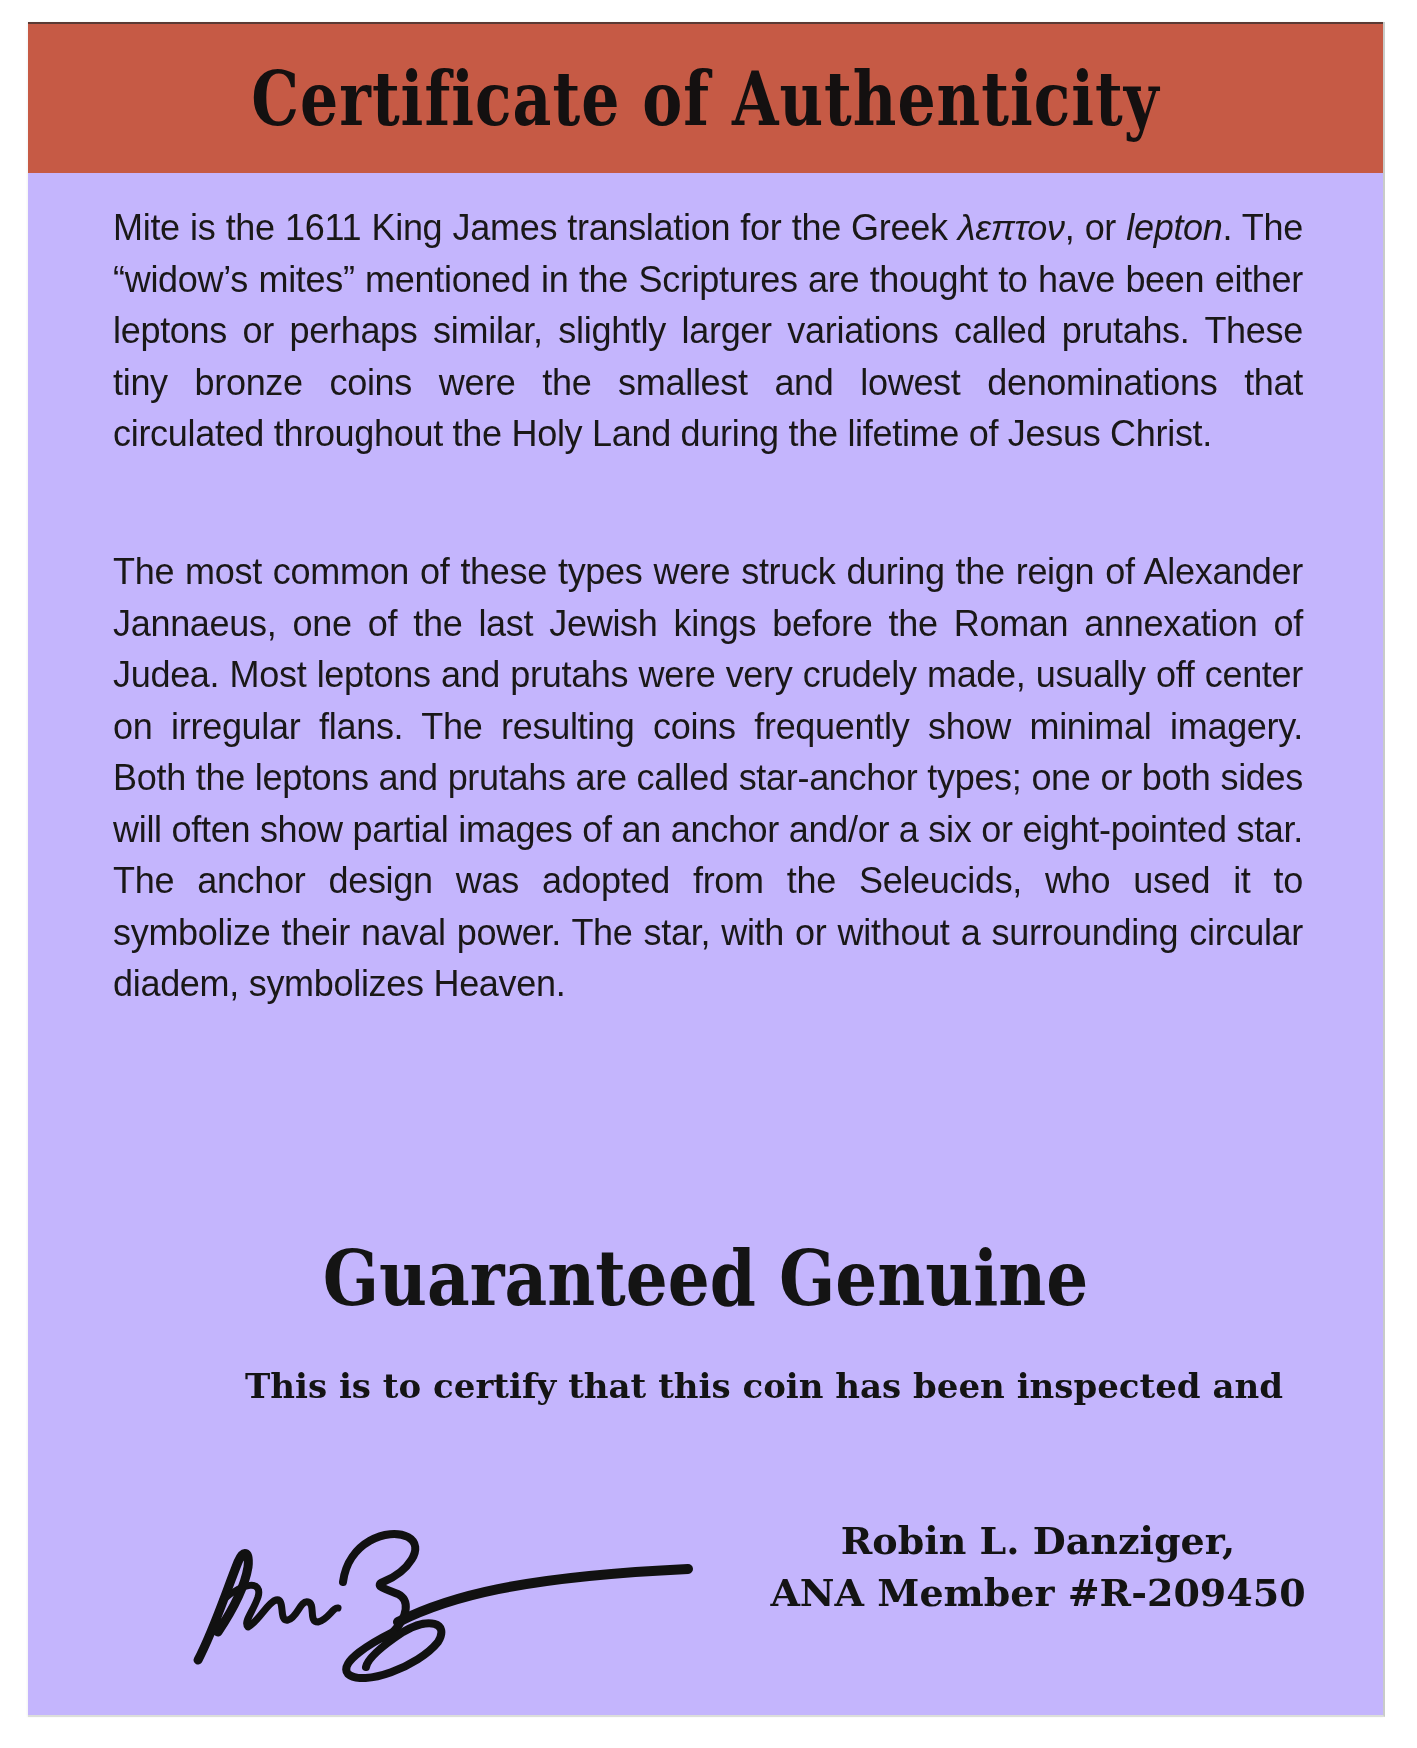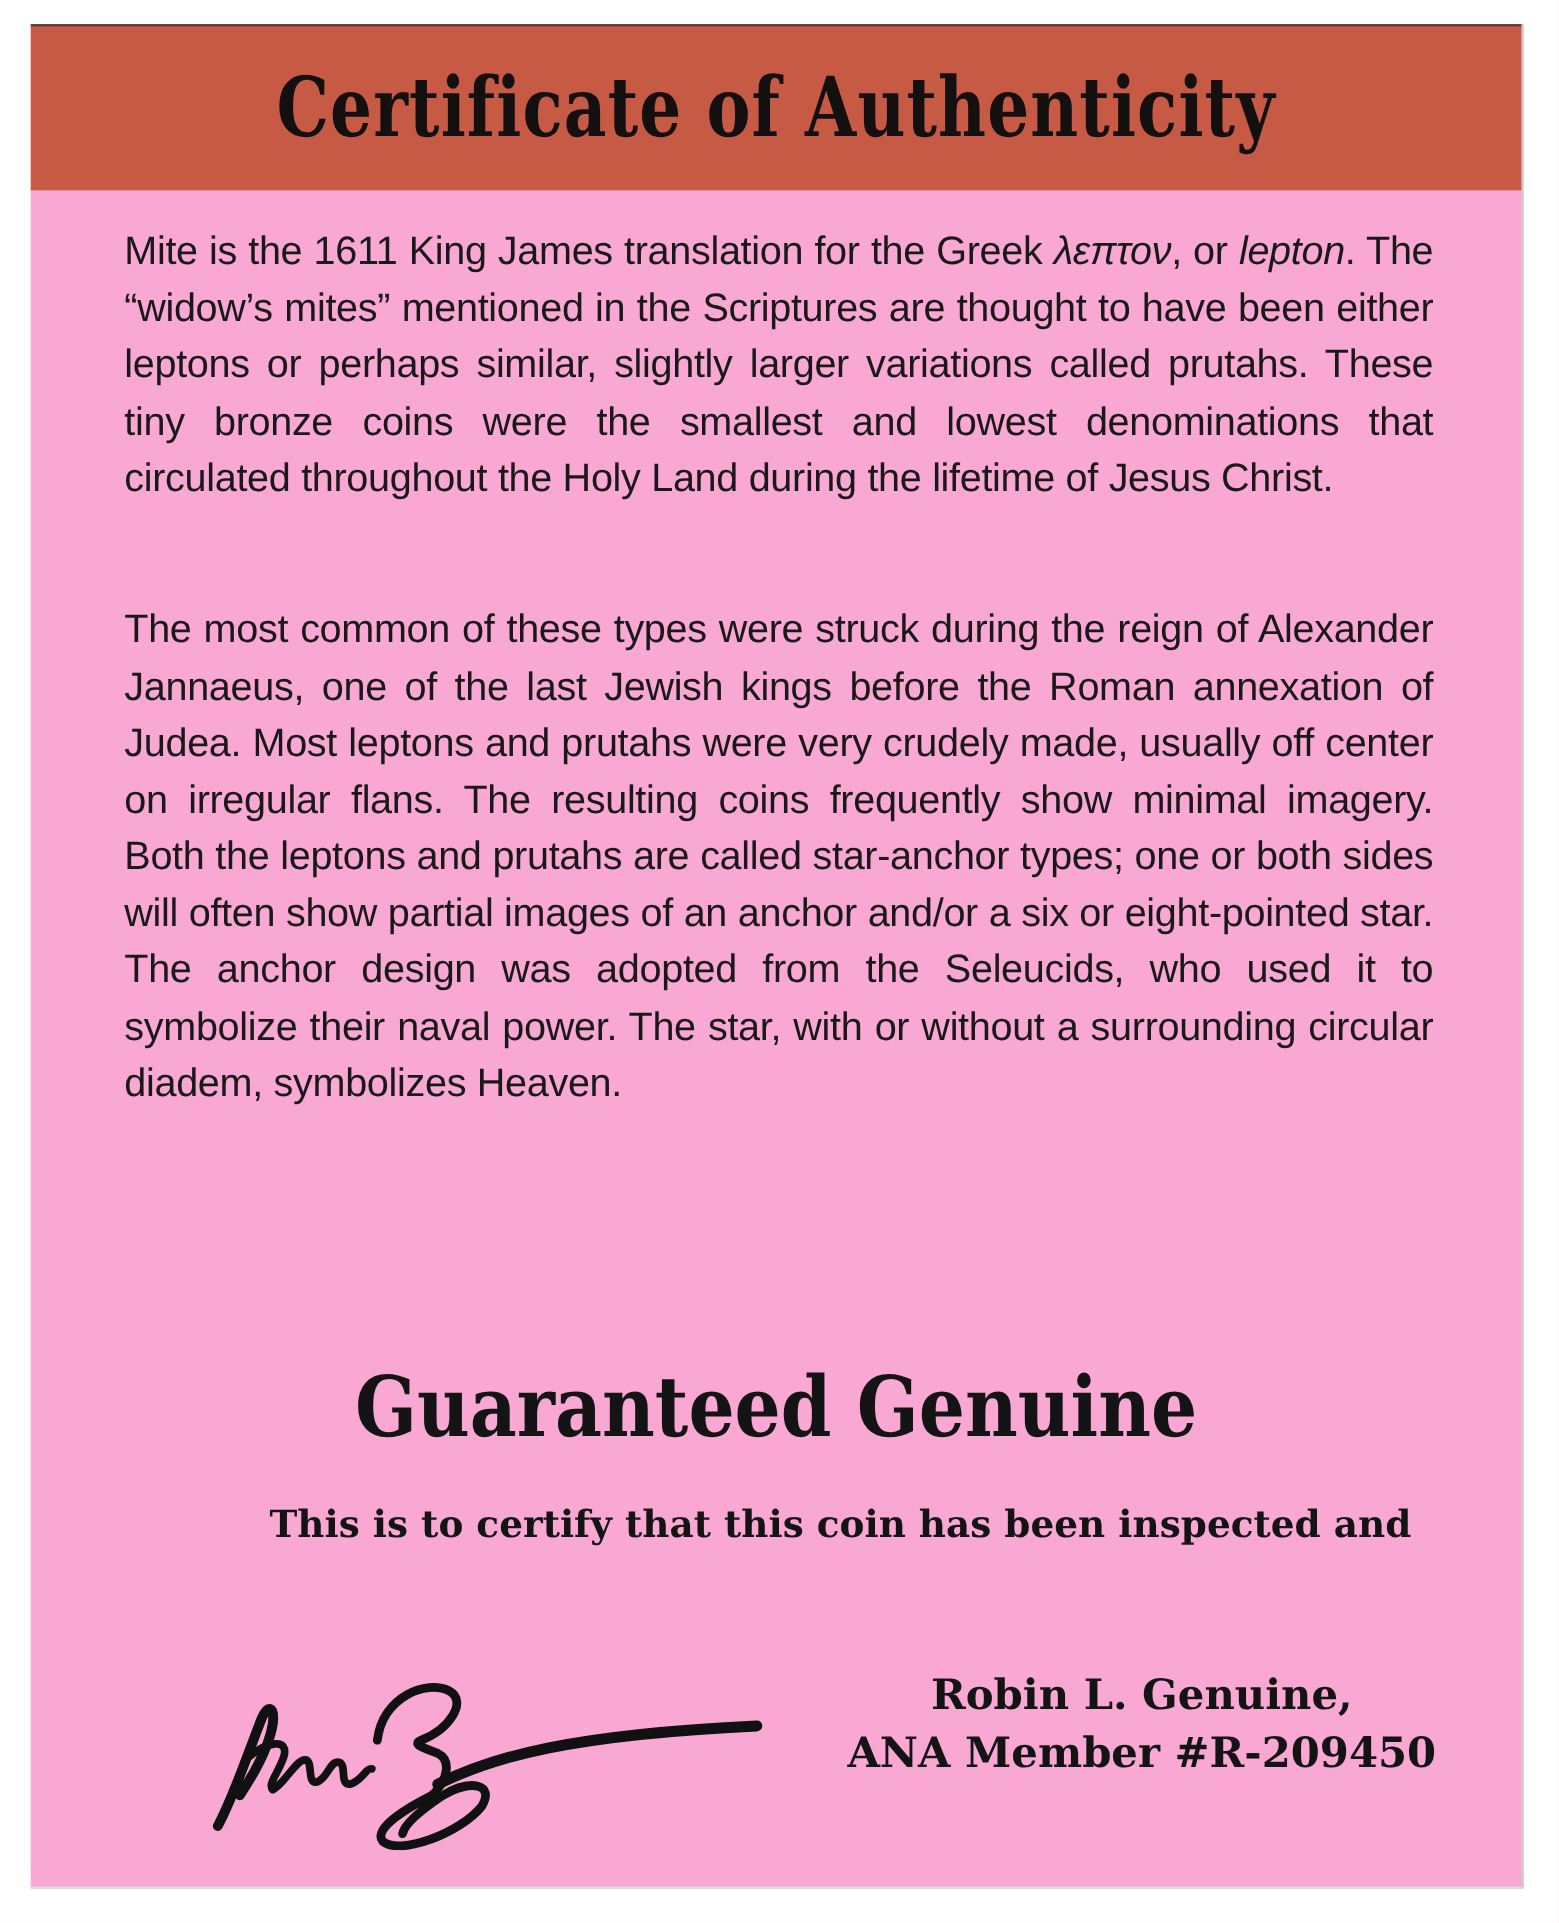--- a/index.html
+++ b/index.html
@@ -12,21 +12,21 @@
       height: 1748px;
       position: relative;
       overflow: hidden;
     }
     .card {
       position: absolute;
       left: 28px;
       top: 22px;
       width: 1355px;
       height: 1693px;
-      background: #f9a8d4;
+      background: #c4b5fd;
       border-right: 2px solid #c9cbc8;
       border-bottom: 2px solid #dcdedb;
       box-shadow: -1px 0 2px rgba(0,0,0,0.05);
     }
     .banner {
       position: absolute;
       left: 0;
       top: 0;
       width: 1355px;
       height: 151px;
@@ -134,17 +134,17 @@
     <g fill="none" stroke="#111" stroke-linecap="round" stroke-linejoin="round">
       <path d="M10 138 C 25 110, 38 70, 50 40 C 55 28, 62 28, 60 45 C 56 70, 40 95, 30 110" stroke-width="9"></path>
       <path d="M35 78 C 55 60, 75 58, 70 75 C 65 90, 55 100, 60 105 C 70 100, 80 80, 88 78 C 98 76, 90 100, 100 98 C 110 95, 112 78, 120 80 C 128 82, 120 100, 130 100 C 140 98, 145 85, 150 86" stroke-width="7"></path>
       <path d="M155 60 C 160 20, 200 5, 220 15 C 238 25, 220 50, 195 60 C 185 64, 200 68, 210 72 C 222 78, 220 95, 205 110" stroke-width="8"></path>
       <path d="M205 110 C 185 120, 150 140, 160 152 C 175 165, 230 145, 250 120 C 262 100, 240 95, 215 110 C 200 120, 180 135, 178 145" stroke-width="8"></path>
       <path d="M210 100 C 260 75, 330 55, 500 47" stroke-width="10"></path>
     </g>
   </svg>
 
   <div class="signer">
-    <div>Robin L. Genuine,</div>
+    <div>Robin L. Danziger,</div>
     <div>ANA Member #R-209450</div>
   </div>
 
 </div>
 
 </body></html>

